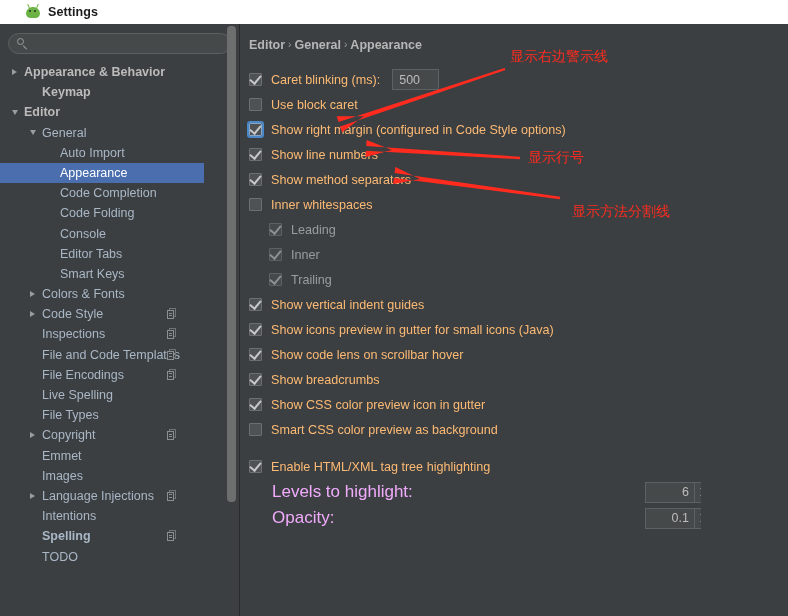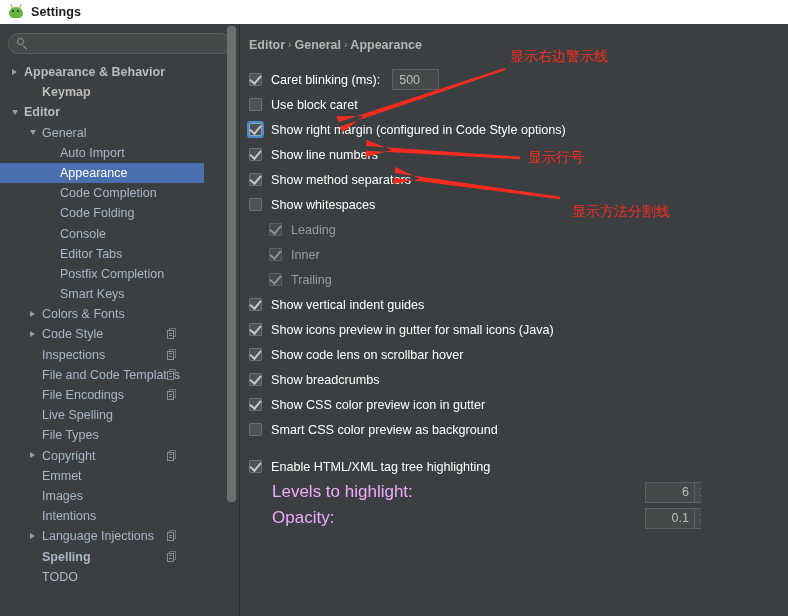--- a/index.html
+++ b/index.html
@@ -24,21 +24,21 @@
 
   
   .titlebar {
     position: absolute;
     left: 0; top: 0;
     width: 788px;
     height: 24px;
     background: #ffffff;
     display: flex;
     align-items: center;
-    padding-left: 8px;
+    padding-left: 25px;
     box-sizing: border-box;
   }
   .title-icon {
     width: 16px; height: 16px;
     margin-right: 7px;
     position: relative;
     flex: 0 0 auto;
   }
   .title-icon .head {
     position: absolute;
@@ -271,21 +271,21 @@
     border-bottom: 2px solid #c6c8c7;
     transform: rotate(40deg);
   }
   .cb.disabled .tick {
     border-right-color: #8d9194;
     border-bottom-color: #8d9194;
   }
   .cb-label {
     margin-left: 9px;
     font-size: 12.6px;
-    color: #ffffff;
+    color: #fdba74;
     white-space: nowrap;
   }
   .cb-label.disabled { color: #9a9d9e; }
 
   .txtfield {
     width: 47px;
     height: 21px;
     background: #45494a;
     border: 1px solid #5e6163;
     box-sizing: border-box;
@@ -430,23 +430,20 @@
         <div class="tree-row">
           <span class="label" style="left: 60px;">Code Folding</span>
         </div>
         <div class="tree-row">
           <span class="label" style="left: 60px;">Console</span>
         </div>
         <div class="tree-row">
           <span class="label" style="left: 60px;">Editor Tabs</span>
         </div>
         <div class="tree-row">
-          <span class="label" style="left: 60px;">Postfix Completion</span>
-        </div>
-        <div class="tree-row">
           <span class="label" style="left: 60px;">Smart Keys</span>
         </div>
         <div class="tree-row">
           <span class="arrow collapsed" style="left: 30px;"></span>
           <span class="label" style="left: 42px;">Colors &amp; Fonts</span>
         </div>
         <div class="tree-row">
           <span class="arrow collapsed" style="left: 30px;"></span>
           <span class="label" style="left: 42px;">Code Style</span>
           <span class="copy-icon">
@@ -499,33 +496,33 @@
             <span class="ln" style="top:7px"></span>
           </span>
         </div>
         <div class="tree-row">
           <span class="label" style="left: 42px;">Emmet</span>
         </div>
         <div class="tree-row">
           <span class="label" style="left: 42px;">Images</span>
         </div>
         <div class="tree-row">
-          <span class="label" style="left: 42px;">Intentions</span>
-        </div>
-        <div class="tree-row">
           <span class="arrow collapsed" style="left: 30px;"></span>
           <span class="label" style="left: 42px;">Language Injections</span>
           <span class="copy-icon">
             <span class="back"></span>
             <span class="front"></span>
             <span class="ln" style="top:4.5px"></span>
             <span class="ln" style="top:7px"></span>
           </span>
         </div>
         <div class="tree-row">
+          <span class="label" style="left: 42px;">Intentions</span>
+        </div>
+        <div class="tree-row">
           <span class="label" style="left: 42px; font-weight: bold;">Spelling</span>
           <span class="copy-icon">
             <span class="back"></span>
             <span class="front"></span>
             <span class="ln" style="top:4.5px"></span>
             <span class="ln" style="top:7px"></span>
           </span>
         </div>
         <div class="tree-row">
           <span class="label" style="left: 42px;">TODO</span>
@@ -564,21 +561,21 @@
           <span class="cb-label">Show line numbers</span>
         </div>
         <div class="opt-row">
           <span class="cb">
             <span class="tick"></span>
           </span>
           <span class="cb-label">Show method separators</span>
         </div>
         <div class="opt-row">
           <span class="cb"></span>
-          <span class="cb-label">Show whitespaces</span>
+          <span class="cb-label">Inner whitespaces</span>
         </div>
         <div class="opt-row indent">
           <span class="cb disabled">
             <span class="tick"></span>
           </span>
           <span class="cb-label disabled">Leading</span>
         </div>
         <div class="opt-row indent">
           <span class="cb disabled">
             <span class="tick"></span>

